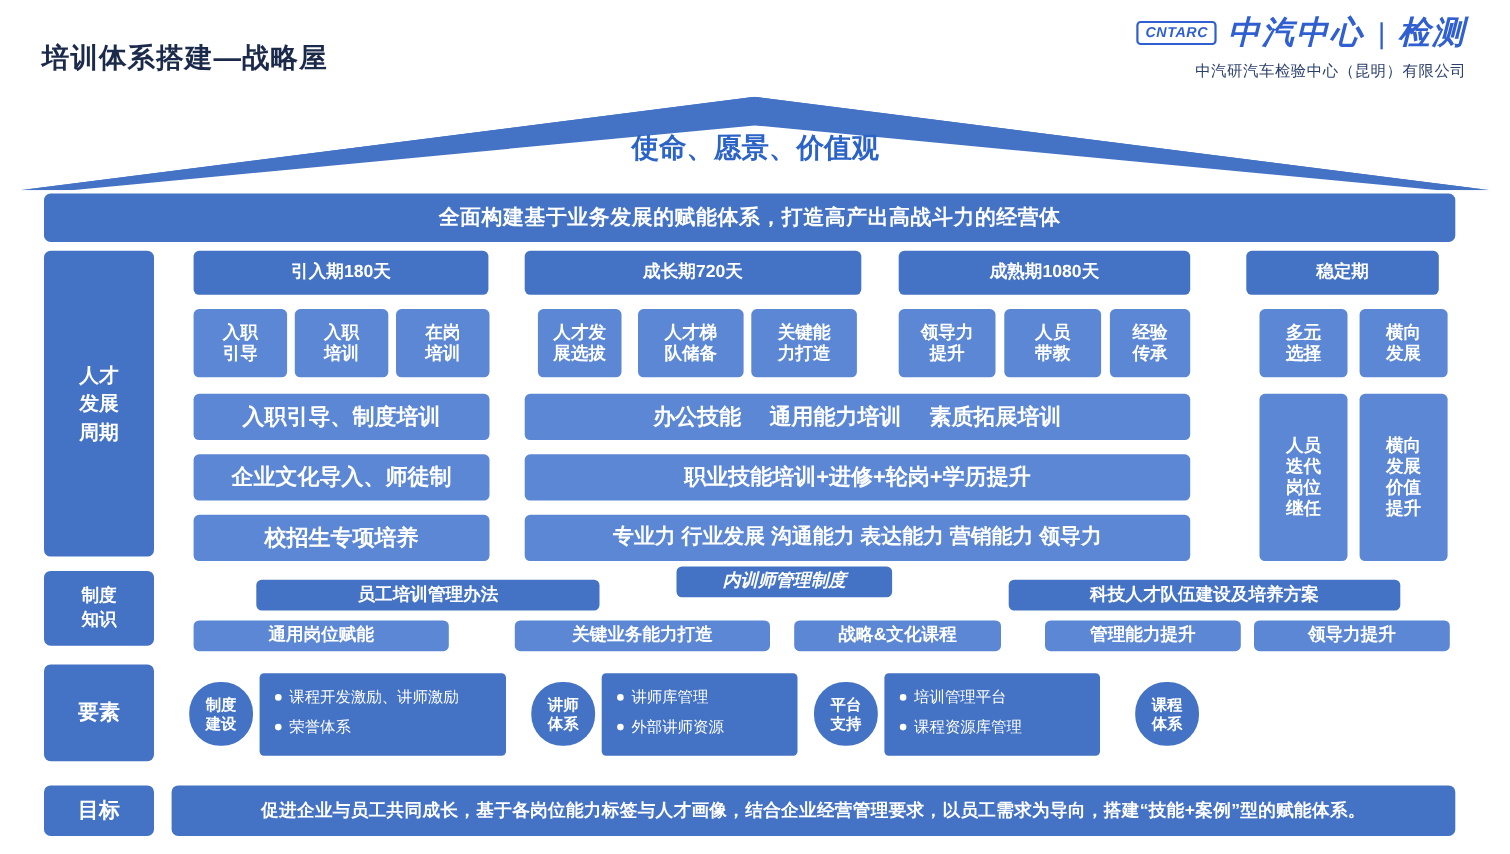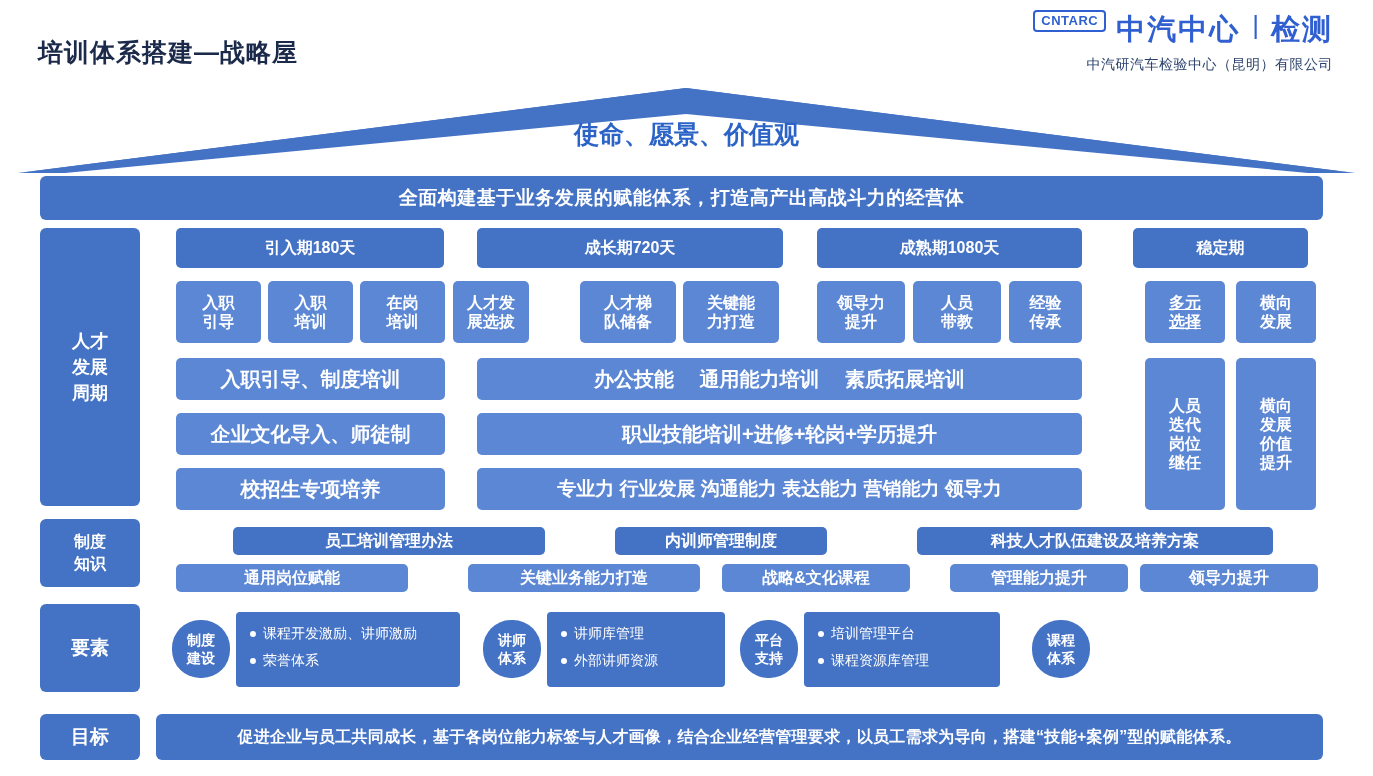--- a/index.html
+++ b/index.html
@@ -13,21 +13,21 @@
   }
   .page{position:relative;width:1373px;height:776px;}
 
   
   .header{position:absolute;left:0;top:0;width:1373px;height:88px;}
   .title{
     position:absolute;left:38px;top:36px;
     font-size:25px;font-weight:bold;color:#1b2a4a;letter-spacing:1px;
   }
   .brand{position:absolute;right:40px;top:10px;text-align:right;}
-  .brand-row{display:flex;align-items:flex-start;justify-content:flex-end;gap:10px;}
+  .brand-row{display:flex;align-items:center;justify-content:flex-end;gap:10px;font-style:italic;}
   .brand-logo{
     display:inline-block;border:2px solid #2f5fd0;border-radius:4px;
     color:#2f5fd0;font-size:13px;font-weight:bold;padding:2px 6px;
     letter-spacing:0.5px;line-height:1.1;
   }
   .brand-name{font-size:29px;font-weight:bold;color:#2f5fd0;letter-spacing:2px;}
   .brand-sep{color:#2f5fd0;font-size:26px;font-weight:300;margin:0 2px;}
   .brand-sub2{font-size:29px;font-weight:bold;color:#2f5fd0;letter-spacing:2px;}
   .brand-company{font-size:14px;color:#2a3f6b;margin-top:6px;letter-spacing:0.5px;}
 
@@ -167,21 +167,21 @@
   <div class="cell blue2 smallbox" style="left:176px;top:281px;width:85px;">
     <div><span>入职</span><br><span>引导</span></div>
   </div>
   <div class="cell blue2 smallbox" style="left:268px;top:281px;width:85px;">
     <div><span>入职</span><br><span>培训</span></div>
   </div>
   <div class="cell blue2 smallbox" style="left:360px;top:281px;width:85px;">
     <div><span>在岗</span><br><span>培训</span></div>
   </div>
 
-  <div class="cell blue2 smallbox" style="left:453px;top:281px;width:76px;">
+  <div class="cell blue2 smallbox" style="left:489px;top:281px;width:76px;">
     <div><span>人才发</span><br><span>展选拔</span></div>
   </div>
   <div class="cell blue2 smallbox" style="left:580px;top:281px;width:96px;">
     <div><span>人才梯</span><br><span>队储备</span></div>
   </div>
   <div class="cell blue2 smallbox" style="left:683px;top:281px;width:96px;">
     <div><span>关键能</span><br><span>力打造</span></div>
   </div>
 
   <div class="cell blue2 smallbox" style="left:817px;top:281px;width:88px;">
@@ -228,21 +228,21 @@
   </div>
 
   <div class="sec2-label">
     <div>
       <div>制度</div>
       <div>知识</div>
     </div>
   </div>
 
   <div class="cell blue pill" style="left:233px;top:527px;width:312px;">员工培训管理办法</div>
-  <div class="cell blue pill" style="left:615px;top:527px;width:212px;">内训师管理制度</div>
+  <div class="cell blue pill" style="left:615px;top:515px;width:196px;font-style:italic;">内训师管理制度</div>
   <div class="cell blue pill" style="left:917px;top:527px;width:356px;">科技人才队伍建设及培养方案</div>
 
   <div class="cell blue2 pill" style="left:176px;top:564px;width:232px;">通用岗位赋能</div>
   <div class="cell blue2 pill" style="left:468px;top:564px;width:232px;">关键业务能力打造</div>
   <div class="cell blue2 pill" style="left:722px;top:564px;width:188px;">战略&amp;文化课程</div>
   <div class="cell blue2 pill" style="left:950px;top:564px;width:178px;">管理能力提升</div>
   <div class="cell blue2 pill" style="left:1140px;top:564px;width:178px;">领导力提升</div>
 
   <div class="sec3-label">要素</div>
 

